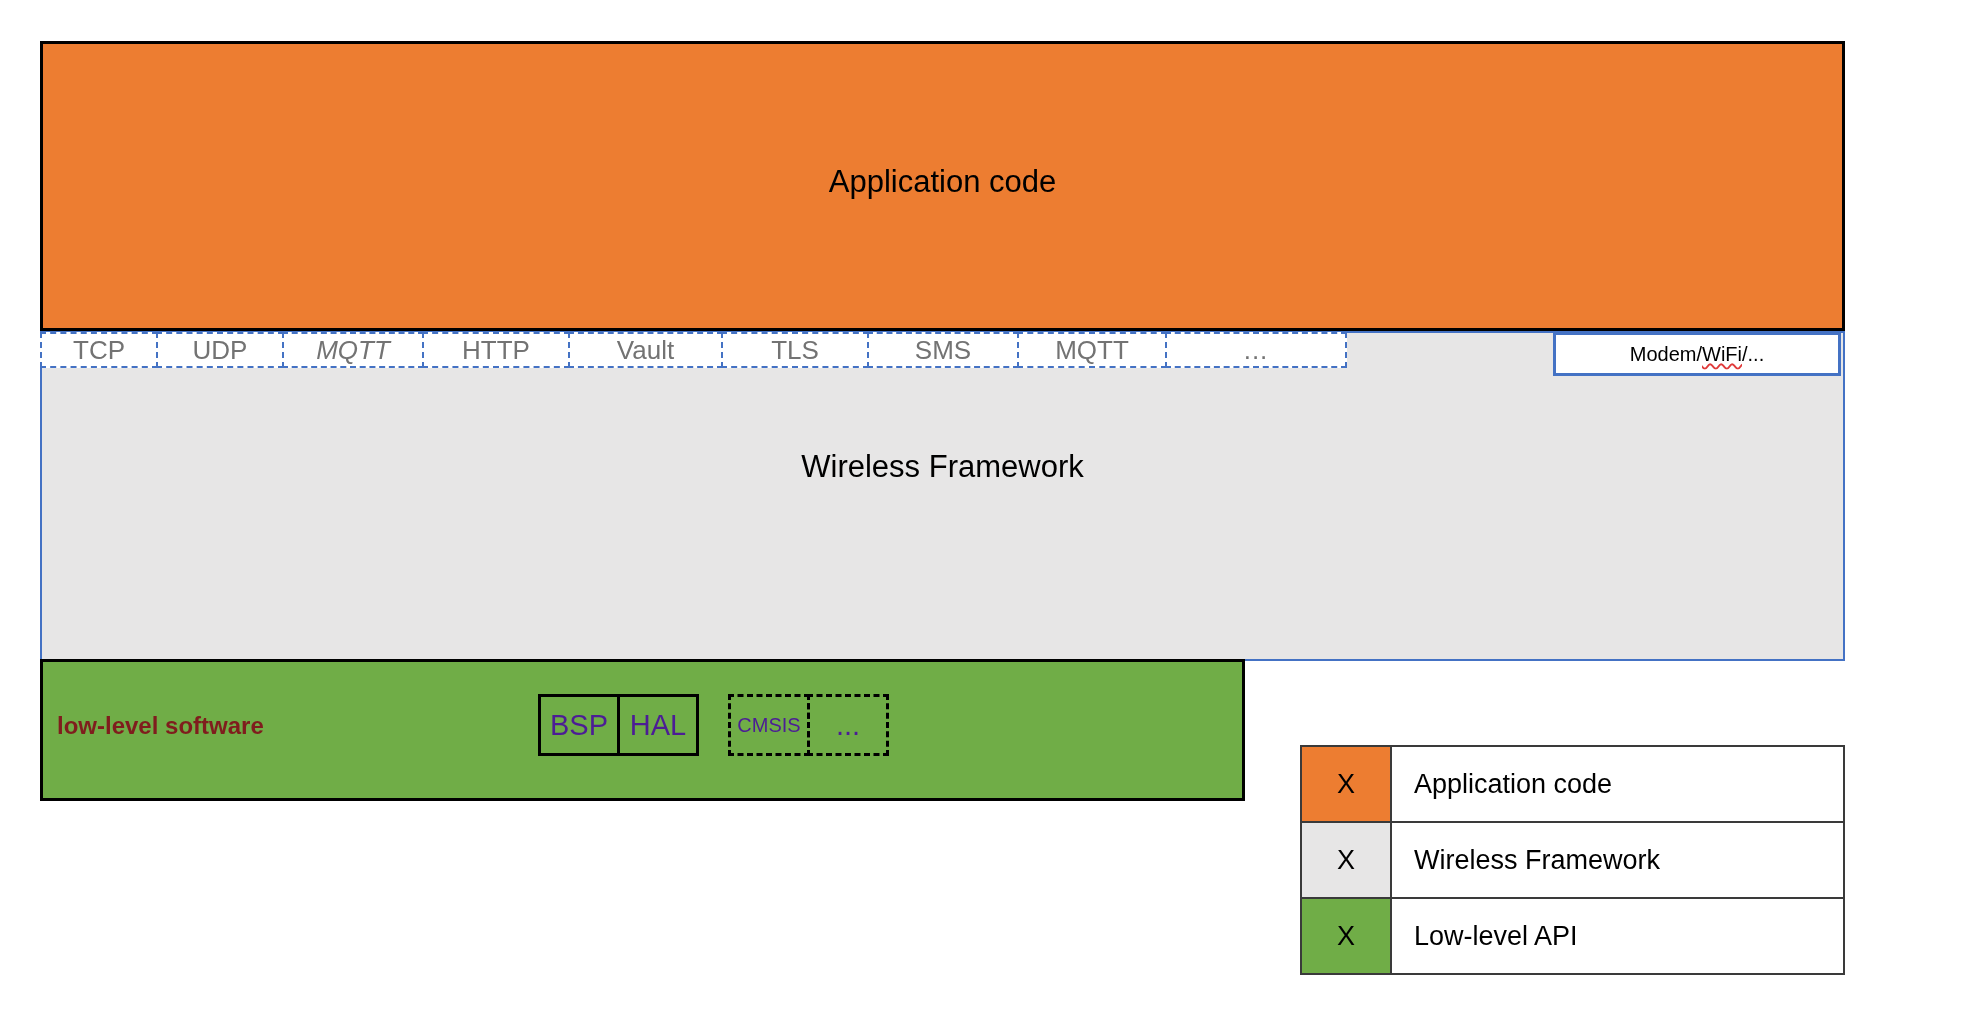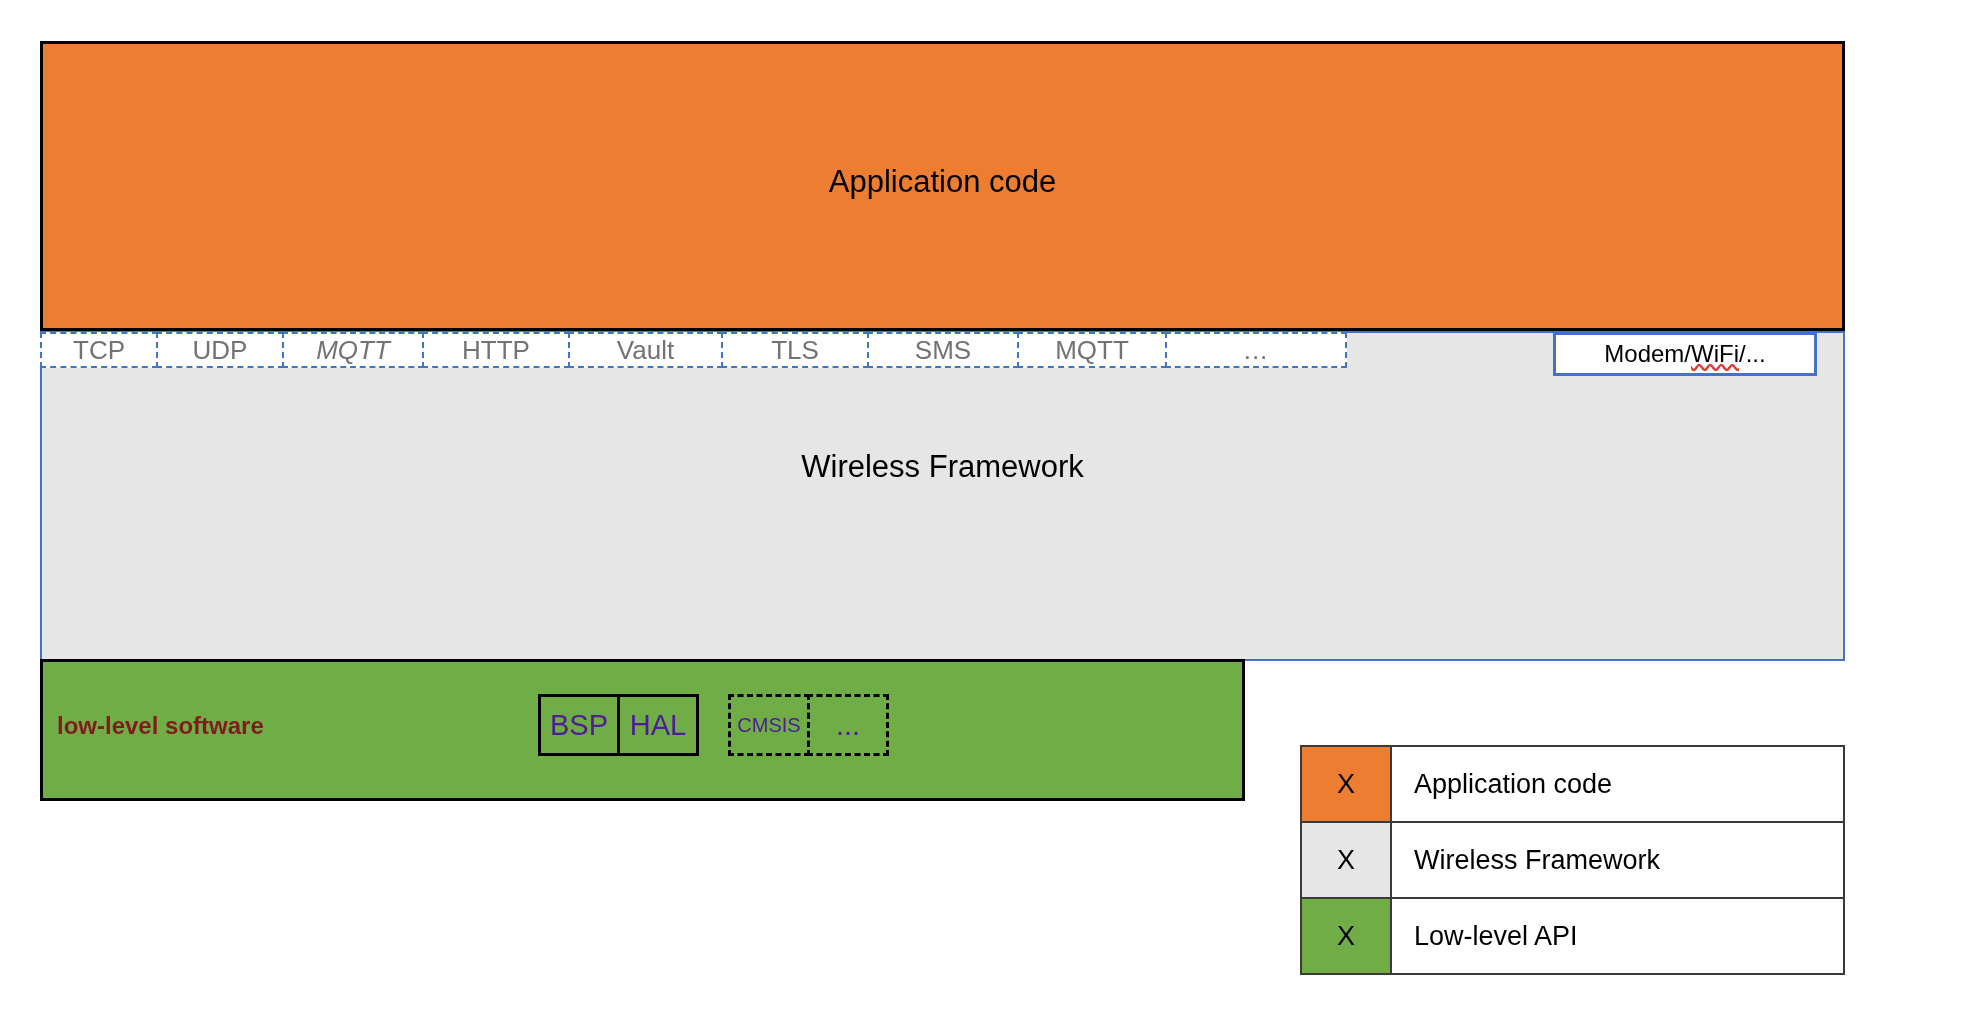--- a/index.html
+++ b/index.html
@@ -66,28 +66,28 @@
     justify-content:center;
     font-size:26px;
     color:#737373;
     line-height:1;
   }
   .chip.ellipsis{font-size:26px;letter-spacing:1px;}
 
   
   .modem-box{
     position:absolute;
-    left:1553px; top:332px; width:264px; height:44px;
+    left:1553px; top:332px; width:288px; height:44px;
     background:#FFFFFF;
     border:3px solid #4472C4;
     box-sizing:border-box;
     display:flex;
     align-items:center;
     justify-content:center;
-    font-size:24px;
+    font-size:20px;
     color:#000000;
     text-align:right;
   }
   .squiggle{
     text-decoration:underline wavy #E03A3A;
     text-decoration-skip-ink:none;
     text-underline-offset:2px;
   }
 
   

